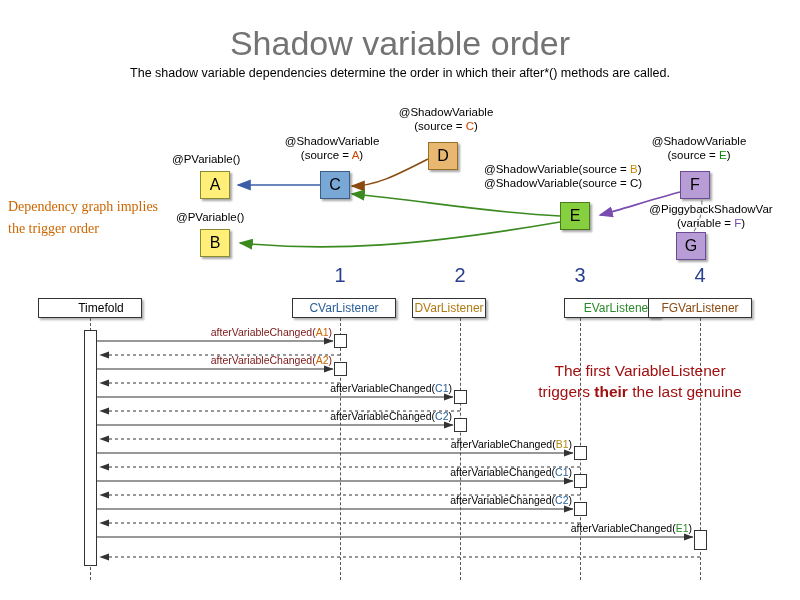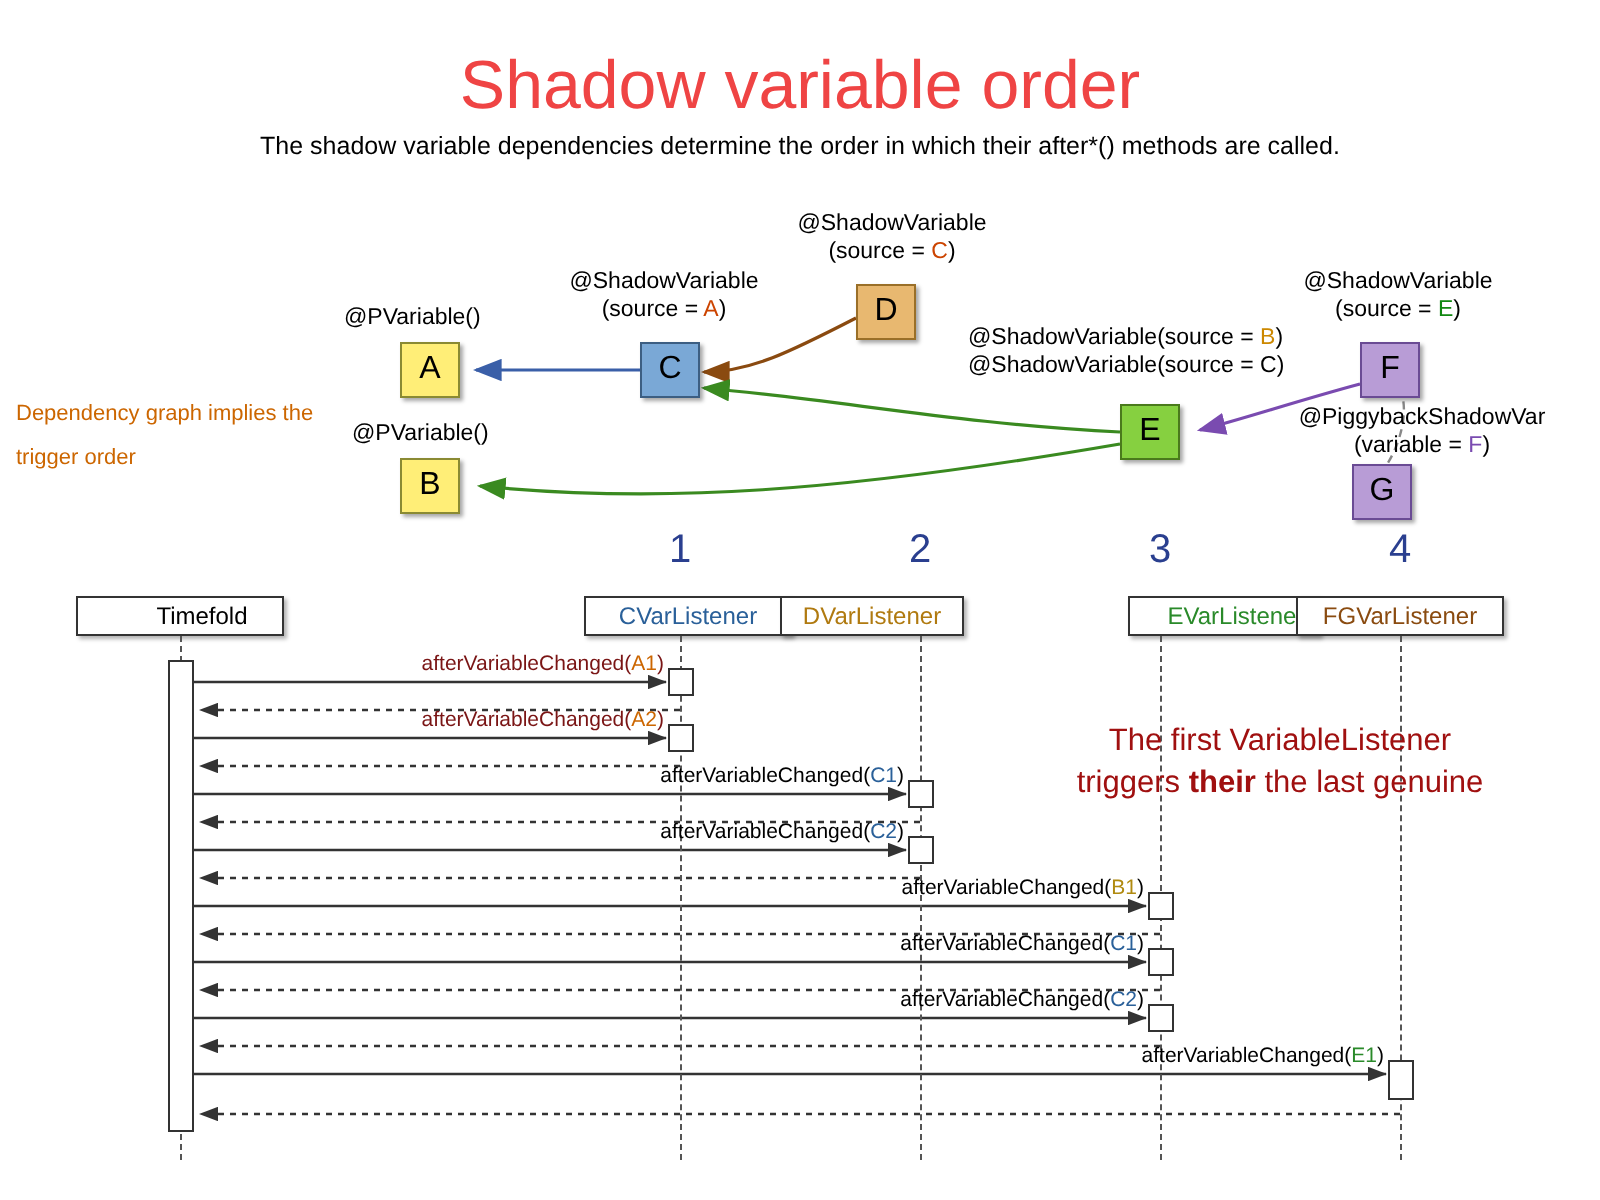--- a/index.html
+++ b/index.html
@@ -14,21 +14,21 @@
     overflow: hidden;
     font-family: "Liberation Sans", sans-serif;
     background: #ffffff;
   }
   .abs { position: absolute; }
 
   #title {
     left: 0; top: 24px; width: 800px;
     text-align: center;
     font-size: 34px;
-    color: #ef4444;
+    color: #737373;
   }
   #subtitle {
     left: 0; top: 66px; width: 800px;
     text-align: center;
     font-size: 12.5px;
     color: #000000;
   }
 
   
   .node {
@@ -56,23 +56,24 @@
   .anno.center { text-align: center; }
   .c-a { color: #cc4400; }
   .c-b { color: #cc8800; }
   .c-c { color: #cc4400; }
   .c-e { color: #118811; }
   .c-f { color: #7a4bb0; }
 
   
   #dep-caption {
     left: 8px; top: 196px; width: 160px;
-    font-size: 11px;
+    font-size: 14px;
     color: #cc6600;
     line-height: 22px;
+    font-family: Liberation Serif, serif;
   }
 
   
   .lifeline-head {
     height: 20px;
     border: 1px solid #333333;
     background: #ffffff;
     box-sizing: border-box;
     font-size: 12px;
     text-align: center;
@@ -233,21 +234,21 @@
 
   <div class="abs" id="dep-caption">Dependency graph implies the trigger order</div>
 
   <div class="abs lifeline-num" style="left:320px; top:264px;">1</div>
   <div class="abs lifeline-num" style="left:440px; top:264px;">2</div>
   <div class="abs lifeline-num" style="left:560px; top:264px;">3</div>
   <div class="abs lifeline-num" style="left:680px; top:264px;">4</div>
 
   <div class="abs lifeline-head timefold" style="left:38px;  top:298px; width:104px;">Timefold</div>
   <div class="abs lifeline-head c" style="left:292px; top:298px; width:104px;">CVarListener</div>
-  <div class="abs lifeline-head d" style="left:390px; top:298px; width:92px;">DVarListener</div>
+  <div class="abs lifeline-head d" style="left:412px; top:298px; width:74px;">DVarListener</div>
   <div class="abs lifeline-head e" style="left:564px; top:298px; width:96px;padding-left:12px;">EVarListener</div>
   <div class="abs lifeline-head f" style="left:648px; top:298px; width:104px;">FGVarListener</div>
 
   <div class="abs lifeline" style="left:90px;  top:318px; height:262px;"></div>
   <div class="abs lifeline" style="left:340px; top:318px; height:262px;"></div>
   <div class="abs lifeline" style="left:460px; top:318px; height:262px;"></div>
   <div class="abs lifeline" style="left:580px; top:318px; height:262px;"></div>
   <div class="abs lifeline" style="left:700px; top:318px; height:262px;"></div>
 
   <div class="abs activation" style="left:84px;  top:330px; width:13px; height:236px;"></div>

